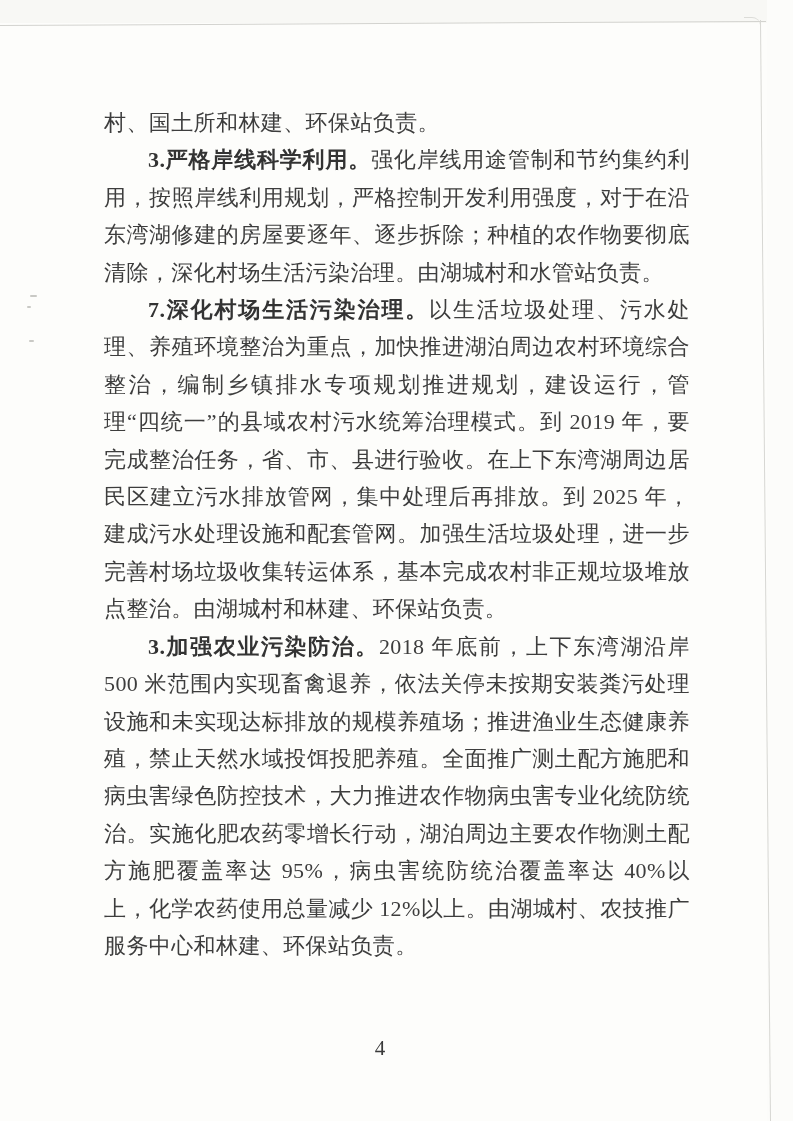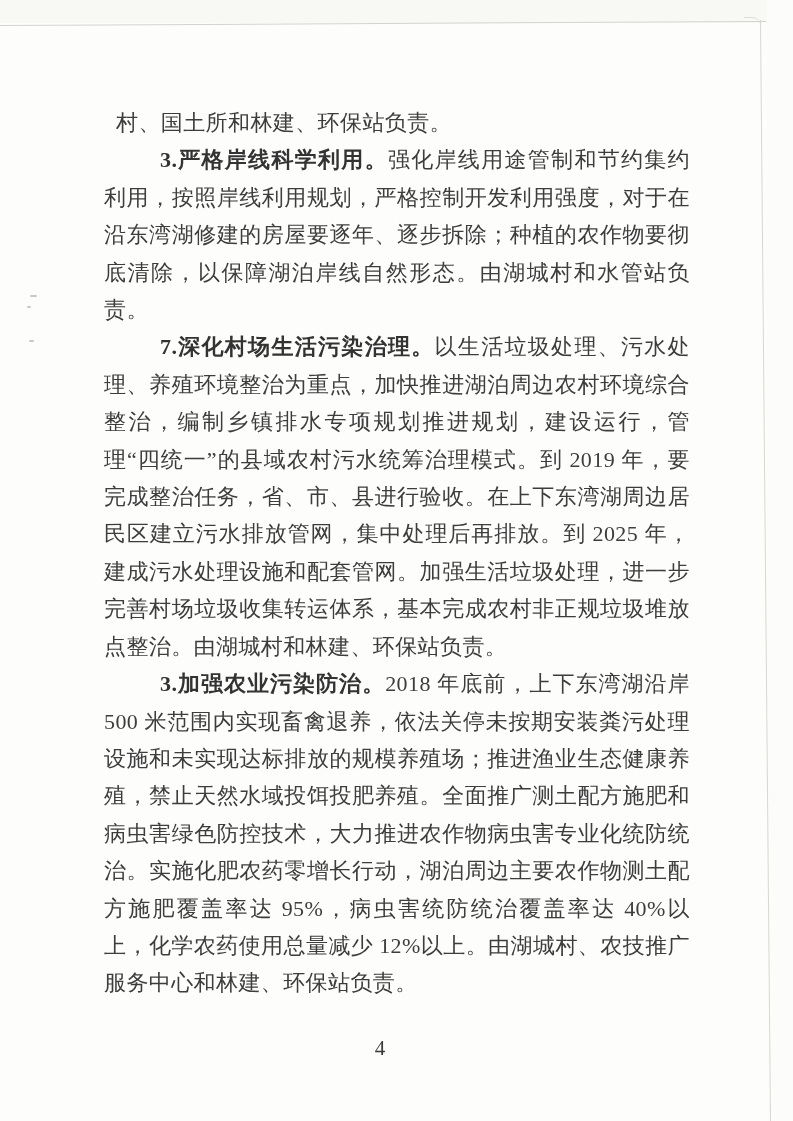--- a/index.html
+++ b/index.html
@@ -71,21 +71,20 @@
   .doc-body p {
     margin: 0;
     padding: 0;
   }
   .doc-body p.indent {
     text-indent: 2em;
   }
   .para-lead {
     font-weight: bold;
     color: #333333;
-    margin-left: 12px;
   }
   .page-number {
     position: absolute;
     left: 0; top: 1036px;
     width: 760px;
     text-align: center;
     font-size: 21px;
     color: #3a3a3a;
   }
 </style>
@@ -100,21 +99,21 @@
   <div class="scan-edge-right"></div>
   <div class="scan-corner-hook"></div>
   <div class="speck speck-1"></div>
   <div class="speck speck-2"></div>
   <div class="speck speck-3"></div>
 
   <div class="doc-body">
 
     <p><span class="para-lead"></span><span>村、国土所和林建、环保站负责。</span></p>
 
-    <p class="indent"><span class="para-lead">3.严格岸线科学利用。</span><span>强化岸线用途管制和节约集约利用，按照岸线利用规划，严格控制开发利用强度，对于在沿东湾湖修建的房屋要逐年、逐步拆除；种植的农作物要彻底清除，以保障湖泊岸线自然形态。由湖城村和水管站负责。</span></p>
+    <p class="indent"><span class="para-lead">3.严格岸线科学利用。</span><span>强化岸线用途管制和节约集约利用，按照岸线利用规划，严格控制开发利用强度，对于在沿东湾湖修建的房屋要逐年、逐步拆除；种植的农作物要彻底清除，深化村场生活污染治理。由湖城村和水管站负责。</span></p>
 
     <p class="indent"><span class="para-lead">7.深化村场生活污染治理。</span><span>以生活垃圾处理、污水处理、养殖环境整治为重点，加快推进湖泊周边农村环境综合整治，编制乡镇排水专项规划推进规划，建设运行，管理“四统一”的县域农村污水统筹治理模式。到 2019 年，要完成整治任务，省、市、县进行验收。在上下东湾湖周边居民区建立污水排放管网，集中处理后再排放。到 2025 年，建成污水处理设施和配套管网。加强生活垃圾处理，进一步完善村场垃圾收集转运体系，基本完成农村非正规垃圾堆放点整治。由湖城村和林建、环保站负责。</span></p>
 
     <p class="indent"><span class="para-lead">3.加强农业污染防治。</span><span>2018 年底前，上下东湾湖沿岸 500 米范围内实现畜禽退养，依法关停未按期安装粪污处理设施和未实现达标排放的规模养殖场；推进渔业生态健康养殖，禁止天然水域投饵投肥养殖。全面推广测土配方施肥和病虫害绿色防控技术，大力推进农作物病虫害专业化统防统治。实施化肥农药零增长行动，湖泊周边主要农作物测土配方施肥覆盖率达 95%，病虫害统防统治覆盖率达 40%以上，化学农药使用总量减少 12%以上。由湖城村、农技推广服务中心和林建、环保站负责。</span></p>
 
 
   </div>
 
   <div class="page-number">4</div>
 

